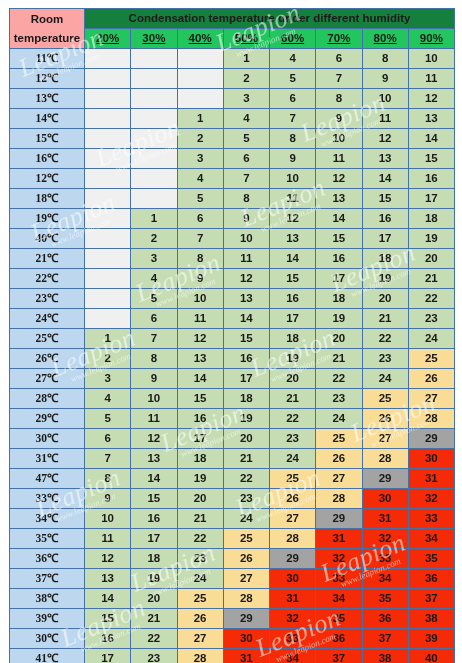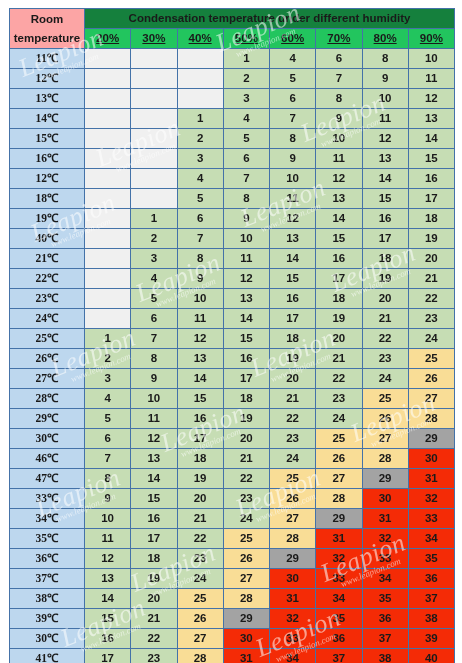--- a/index.html
+++ b/index.html
@@ -358,21 +358,21 @@
           <td class="v z-green">6</td>
           <td class="v z-green">12</td>
           <td class="v z-green">17</td>
           <td class="v z-green">20</td>
           <td class="v z-green">23</td>
           <td class="v z-yellow">25</td>
           <td class="v z-yellow">27</td>
           <td class="v z-salmon">29</td>
         </tr>
         <tr>
-          <td class="rowlab">46℃</td>
+          <td class="rowlab">31℃</td>
           <td class="v z-green">7</td>
           <td class="v z-green">13</td>
           <td class="v z-green">18</td>
           <td class="v z-green">21</td>
           <td class="v z-green">24</td>
           <td class="v z-yellow">26</td>
           <td class="v z-yellow">28</td>
           <td class="v z-red">30</td>
         </tr>
         <tr>

